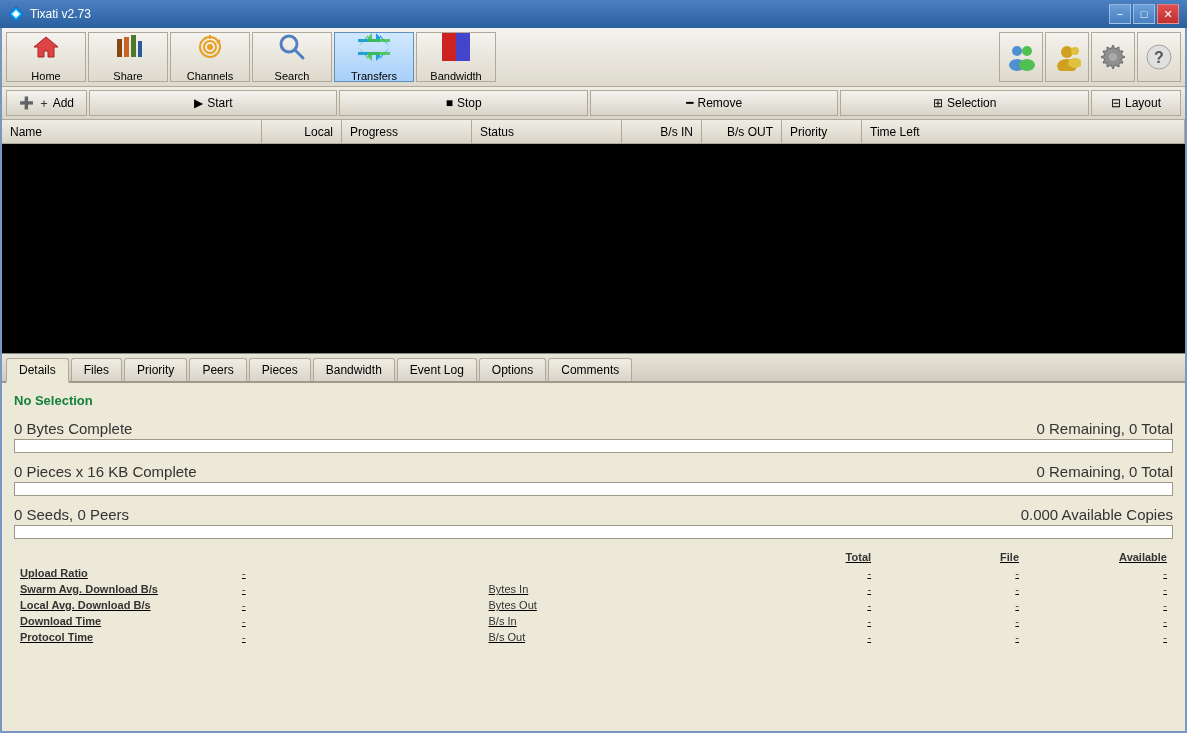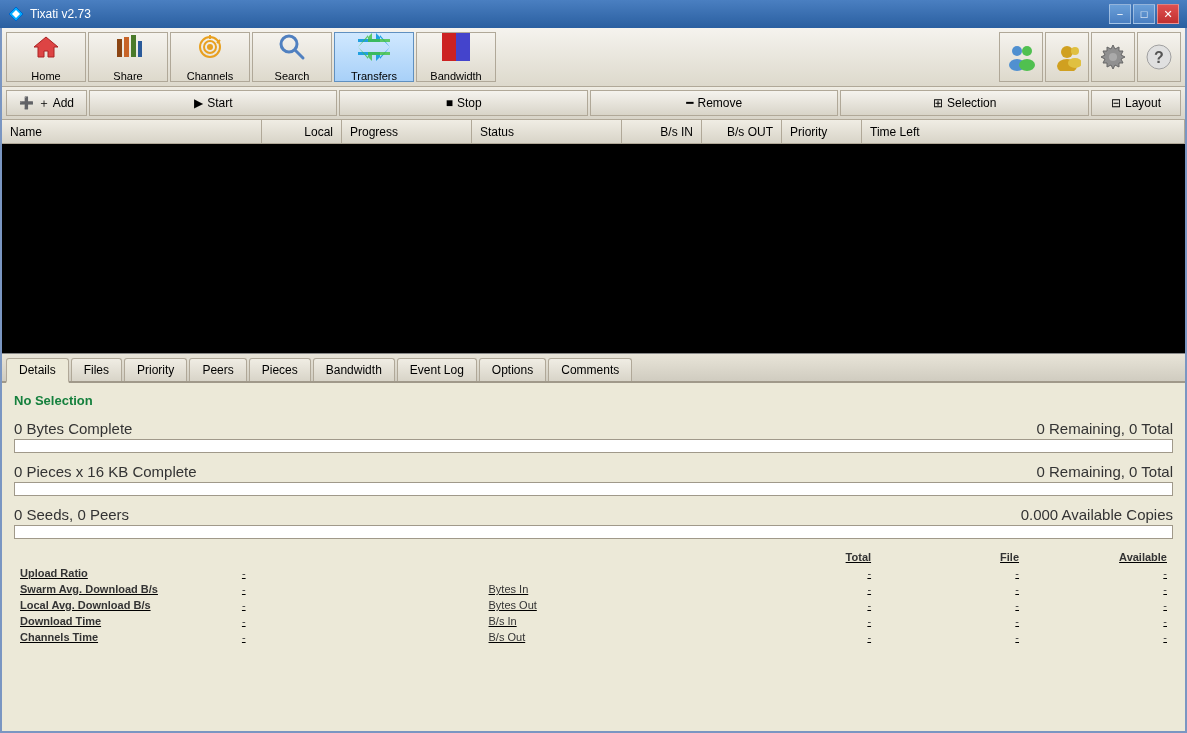--- a/index.html
+++ b/index.html
@@ -501,21 +501,21 @@
           <tr>
             <td class="stats-label">Download Time</td>
             <td class="stats-value">-</td>
             <td>B/s In</td>
             <td class="stats-total">-</td>
             <td class="stats-file">-</td>
             <td class="stats-protocol">-</td>
           </tr>
 
           <tr>
-            <td class="stats-label">Channels Time</td>
+            <td class="stats-label">Protocol Time</td>
             <td class="stats-value">-</td>
             <td>B/s Out</td>
             <td class="stats-total">-</td>
             <td class="stats-file">-</td>
             <td class="stats-protocol">-</td>
           </tr>
         </tbody>
       </table>
     </div>
   </div>

